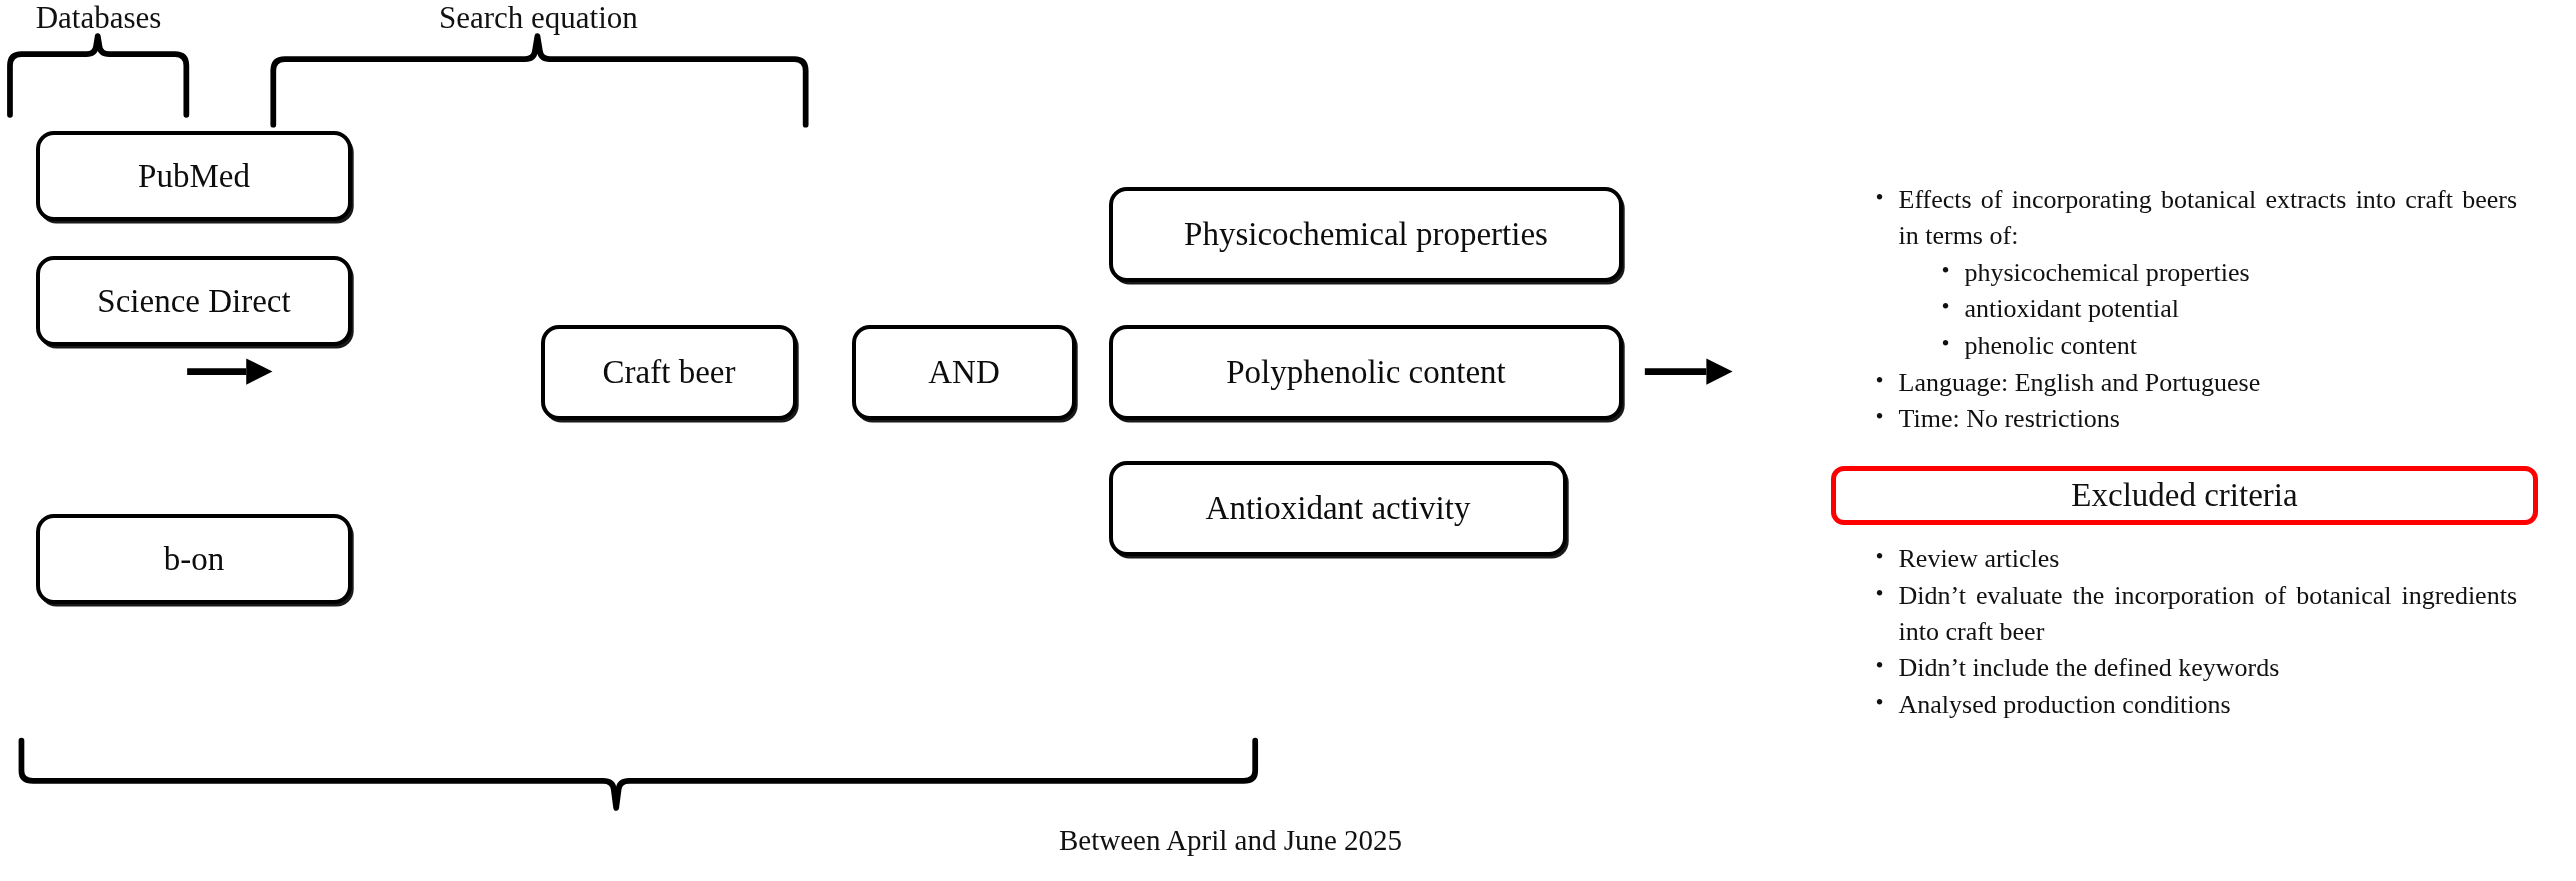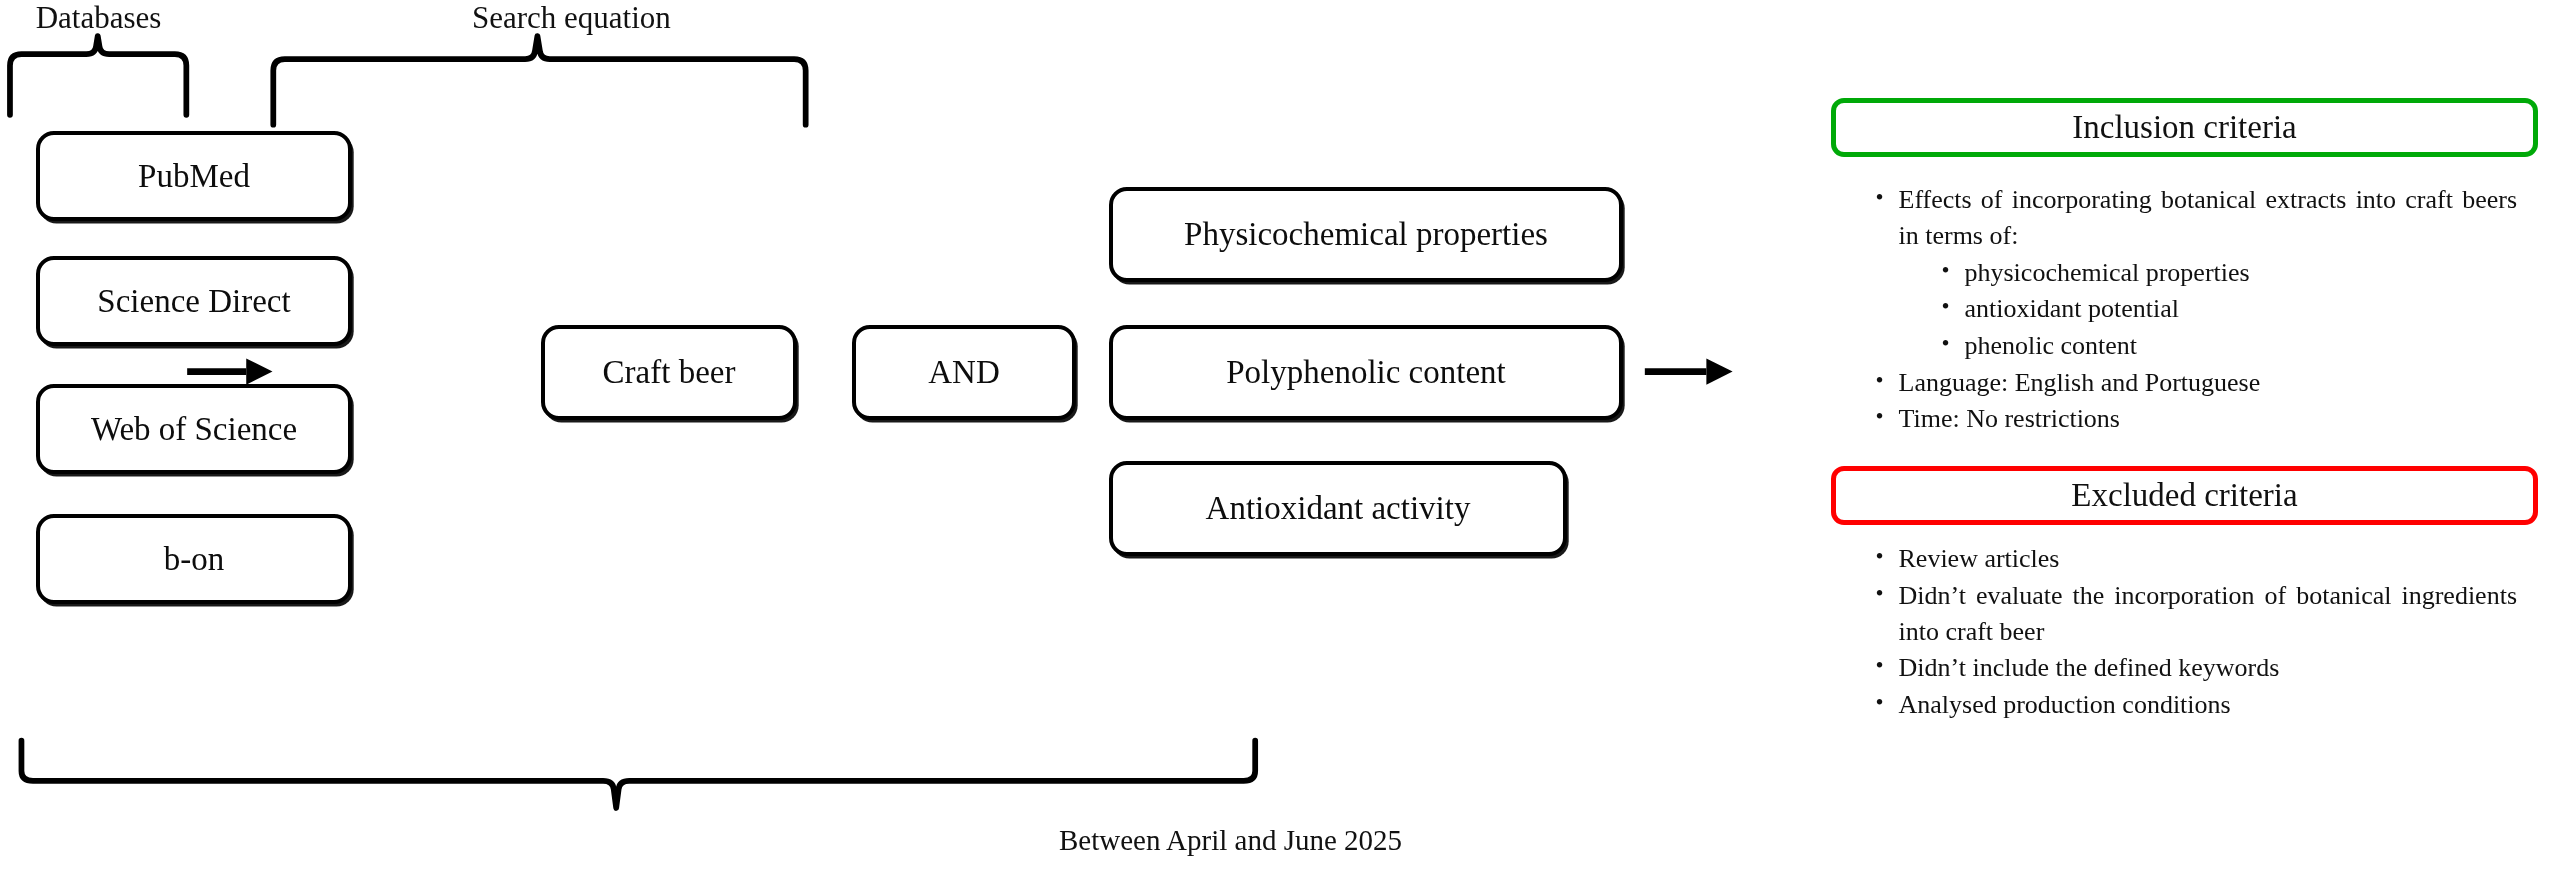--- a/index.html
+++ b/index.html
@@ -129,33 +129,30 @@
     </g>
 
     <g>
       <line x1="2005" y1="453" x2="2080" y2="453" stroke="#000" stroke-width="8"></line>
       <polygon points="2080,437 2112,453 2080,469" fill="#000"></polygon>
     </g>
   </svg>
 
   <div class="group-caption" style="left:0px; top:1.6px; width:197px;text-align:center;">Databases</div>
 
-  <div class="group-caption" style="left:439px; top:1.6px; width:197px;margin-left:33px;">Search equation</div>
+  <div class="group-caption" style="left:439px; top:1.6px; width:197px;">Search equation</div>
 
   <div class="node" style="left:36px; top:131px; width:316px; height:90px;">
     <span>PubMed</span>
   </div>
 
   <div class="node" style="left:36px; top:256px; width:316px; height:90px;">
     <span>Science Direct</span>
   </div>
 
-  <div class="node" style="left:36px; top:384px; width:316px; height:90px;">
-    <span>Web of Science</span>
-  </div>
 
   <div class="node" style="left:36px; top:514px; width:316px; height:90px;">
     <span>b-on</span>
   </div>
 
   <div class="node" style="left:541px; top:325px; width:256px; height:95px;">
     <span>Craft beer</span>
   </div>
 
   <div class="node" style="left:852px; top:325px; width:224px; height:95px;">
@@ -167,23 +164,20 @@
   </div>
 
   <div class="node" style="left:1109px; top:325px; width:514px; height:95px;">
     <span>Polyphenolic content</span>
   </div>
 
   <div class="node" style="left:1109px; top:461px; width:458px; height:95px;">
     <span>Antioxidant activity</span>
   </div>
 
-  <div class="criteria-box green" style="left:1831px; top:98px; width:707px; height:59px;">
-    <span>Inclusion criteria</span>
-  </div>
 
   <div class="criteria-list" style="left:1869px; top:182px; width:648px;">
     <div class="li justify">Effects of incorporating botanical extracts into craft beers in terms of:</div>
     <div class="li sub">physicochemical properties</div>
     <div class="li sub">antioxidant potential</div>
     <div class="li sub">phenolic content</div>
     <div class="li">Language: English and Portuguese</div>
     <div class="li">Time: No restrictions</div>
   </div>
 

